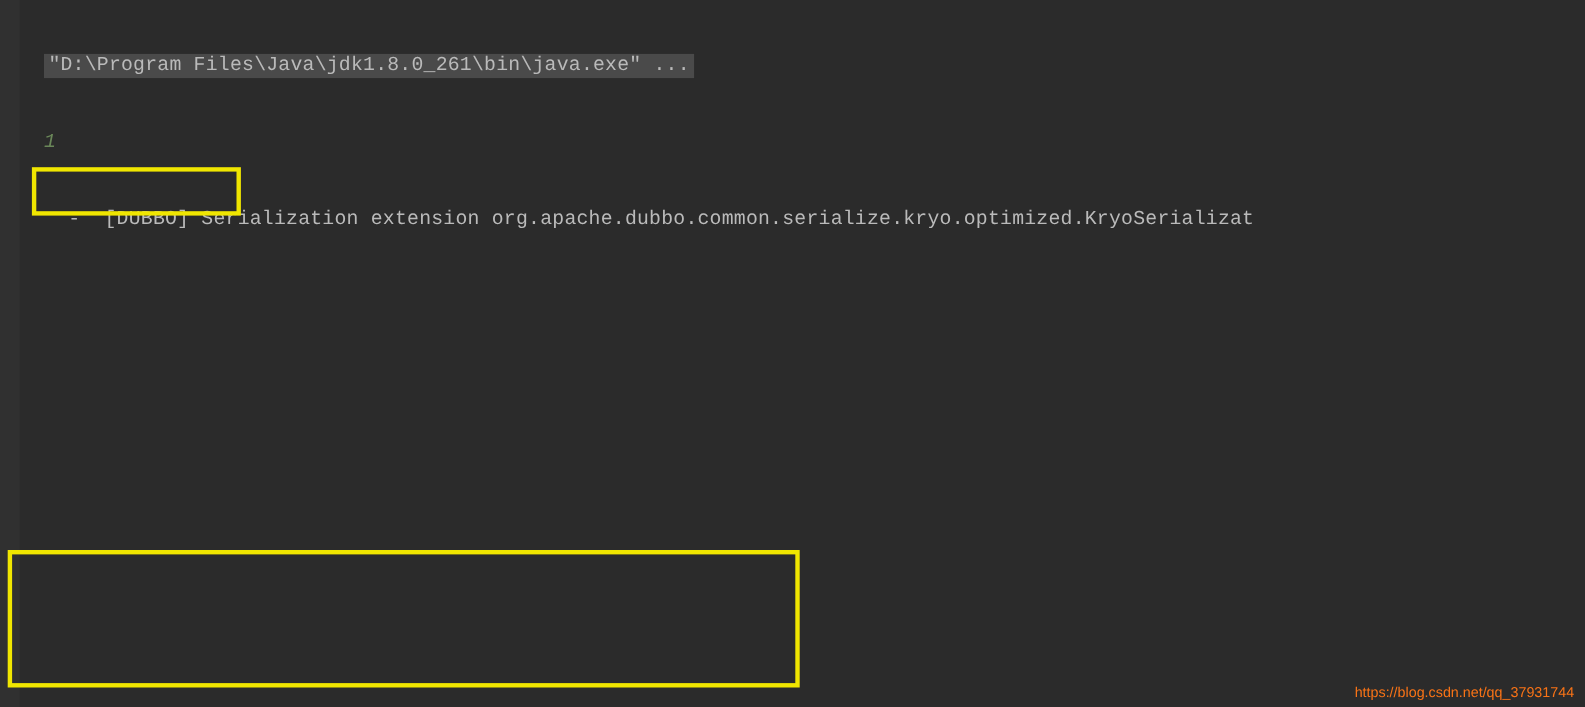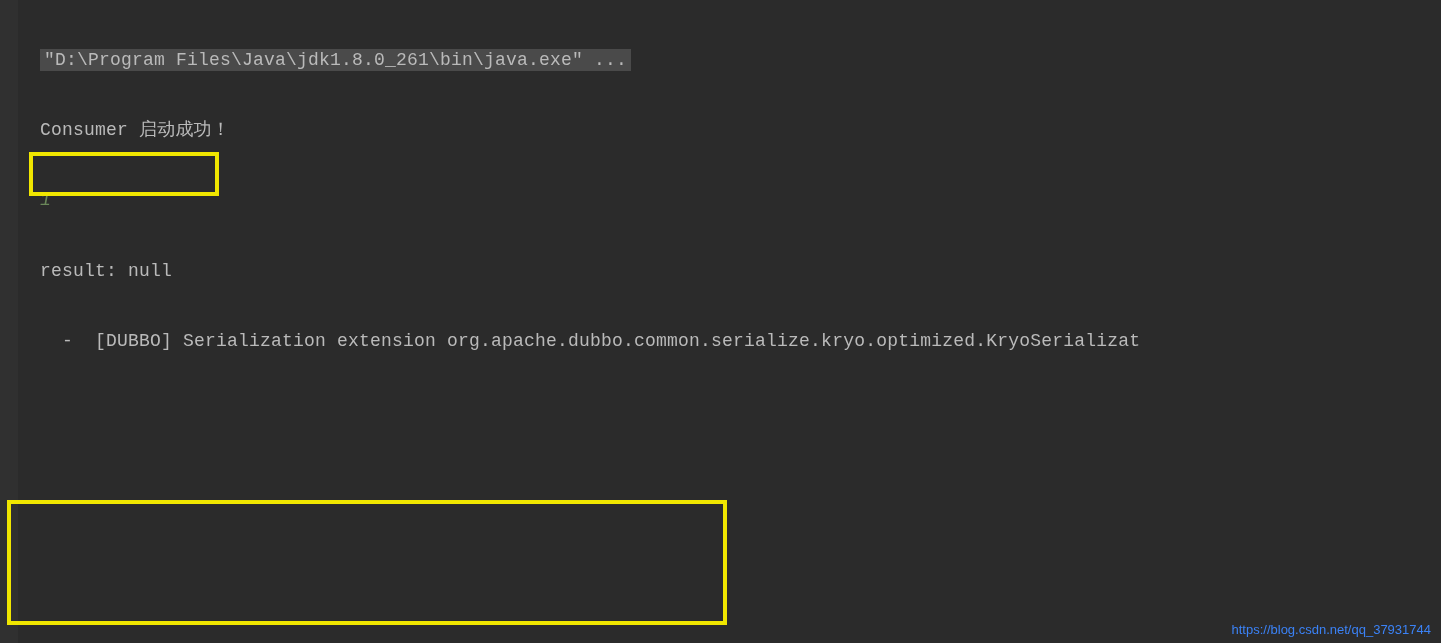--- a/index.html
+++ b/index.html
@@ -51,21 +51,21 @@
       top: 500px;
       width: 720px;
       height: 125px;
       border: 4px solid #f0e600;
       pointer-events: none;
     }
     .watermark {
       position: absolute;
       right: 10px;
       bottom: 6px;
-      color: #3b82f6;
+      color: #f97316;
       font-size: 13px;
       font-family: Arial, sans-serif;
       letter-spacing: 0;
     }
     .gutter {
       position: absolute;
       left: 0;
       top: 0;
       width: 18px;
       height: 100%;
@@ -73,23 +73,21 @@
       opacity: 0.3;
     }
   </style>
 </head>
 <body>
 
 <div class="gutter"></div>
 
 <div class="console-area">
 <span class="line"><span class="cmd-highlight">"D:\Program Files\Java\jdk1.8.0_261\bin\java.exe" ...</span></span>
-<span class="line">Consumer 启动成功！</span>
 <span class="line green-num">1</span>
-<span class="line">result: null</span>
 <span class="line">  -  [DUBBO] Serialization extension org.apache.dubbo.common.serialize.kryo.optimized.KryoSerializat</span>
 
 
 
 
 
 
 
 </div>
 

